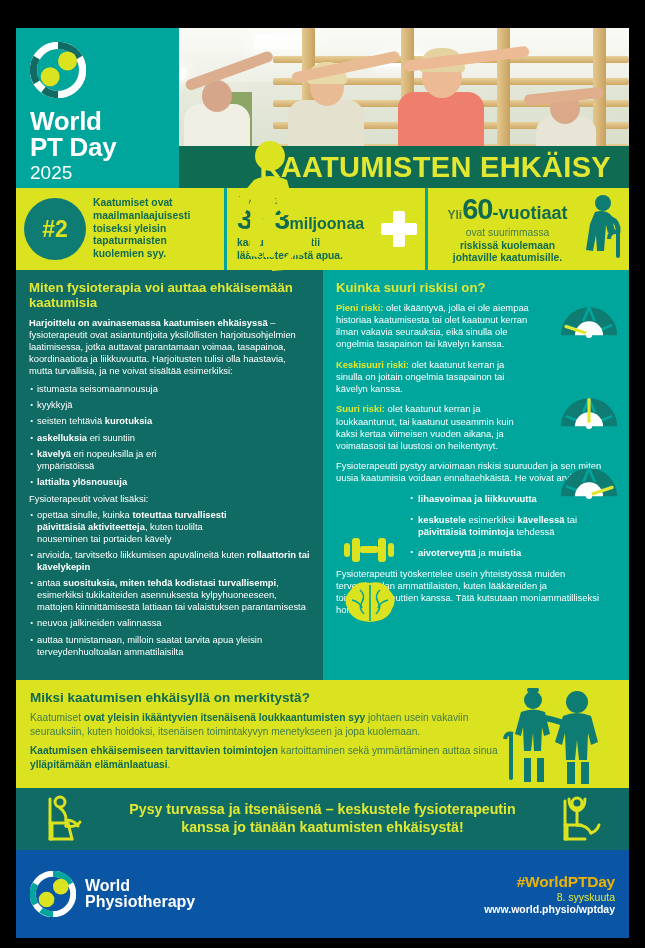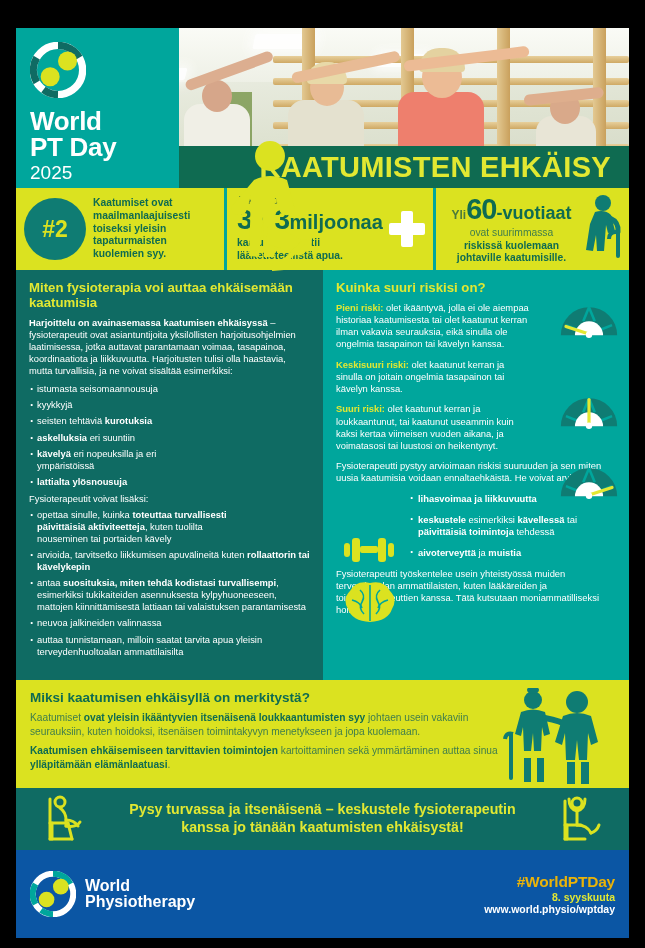--- a/index.html
+++ b/index.html
@@ -72,21 +72,21 @@
   .stat.s3 { flex:1 1 auto; padding:4px 4px 4px 10px; margin-left:3px; }
   .badge2 {
     width:62px; height:62px; border-radius:50%; background:#0f7c73;
     color:#dbe220; font-size:23px; font-weight:bold;
     display:flex; align-items:center; justify-content:center; flex:0 0 62px;
     margin-right:7px;
   }
   .stat-txt { font-size:10.3px; line-height:1.24; color:#0f6b51; font-weight:bold; }
   .stat-txt .thin { font-weight:normal; color:#3f7d4c; }
   .bignum { font-size:28px; font-weight:bold; color:#0f6b51; line-height:1; letter-spacing:-.5px; }
-  .bignum small { font-size:20px; font-weight:bold; letter-spacing:0; }
+  .bignum small { font-size:16px; font-weight:bold; letter-spacing:0; }
   .cross { width:40px; height:40px; position:relative; flex:0 0 40px; margin-left:4px; }
   .cross::before,.cross::after{content:"";position:absolute;background:#fff;}
   .cross::before{left:14px;top:2px;width:12px;height:36px;border-radius:2px;}
   .cross::after{top:14px;left:2px;height:12px;width:36px;border-radius:2px;}
   .yli60 { font-size:12px; color:#4c7a3b; font-weight:bold; }
   .yli60 b { font-size:29px; color:#0f6b51; letter-spacing:-1px; }
   .yli60 i { font-size:18px; color:#0f6b51; font-style:normal; font-weight:bold; }
 
   
   .cols { flex:0 0 410px; display:flex; gap:5px; background:#00a69c; }
@@ -122,21 +122,21 @@
   .cta-icon { position:absolute; top:5px; width:56px; height:52px; }
 
   
   .footer { flex:1 1 auto; background:#0b56a4; display:flex; align-items:center; padding:0 14px; position:relative; }
   .f-logo { width:46px; height:46px; position:relative; margin-right:9px; }
   .f-word { color:#fff; font-weight:bold; line-height:1.02; }
   .f-word .a { font-size:16px; }
   .f-word .b { font-size:16px; }
   .f-right { margin-left:auto; text-align:right; }
   .f-right .tag { color:#eab308; font-size:15.5px; font-weight:bold; letter-spacing:-.2px; }
-  .f-right .dt { color:#e2e832; font-size:10.5px; font-weight:bold; }
+  .f-right .dt { color:#e2e832; font-size:10.5px; font-weight:normal; }
   .f-right .url { color:#fff; font-size:10.5px; font-weight:bold; }
 </style>
 </head>
 <body>
 
 <div class="poster">
 
   <div class="hero">
     <div class="hero-photo">
       <div class="room-bg"></div>

